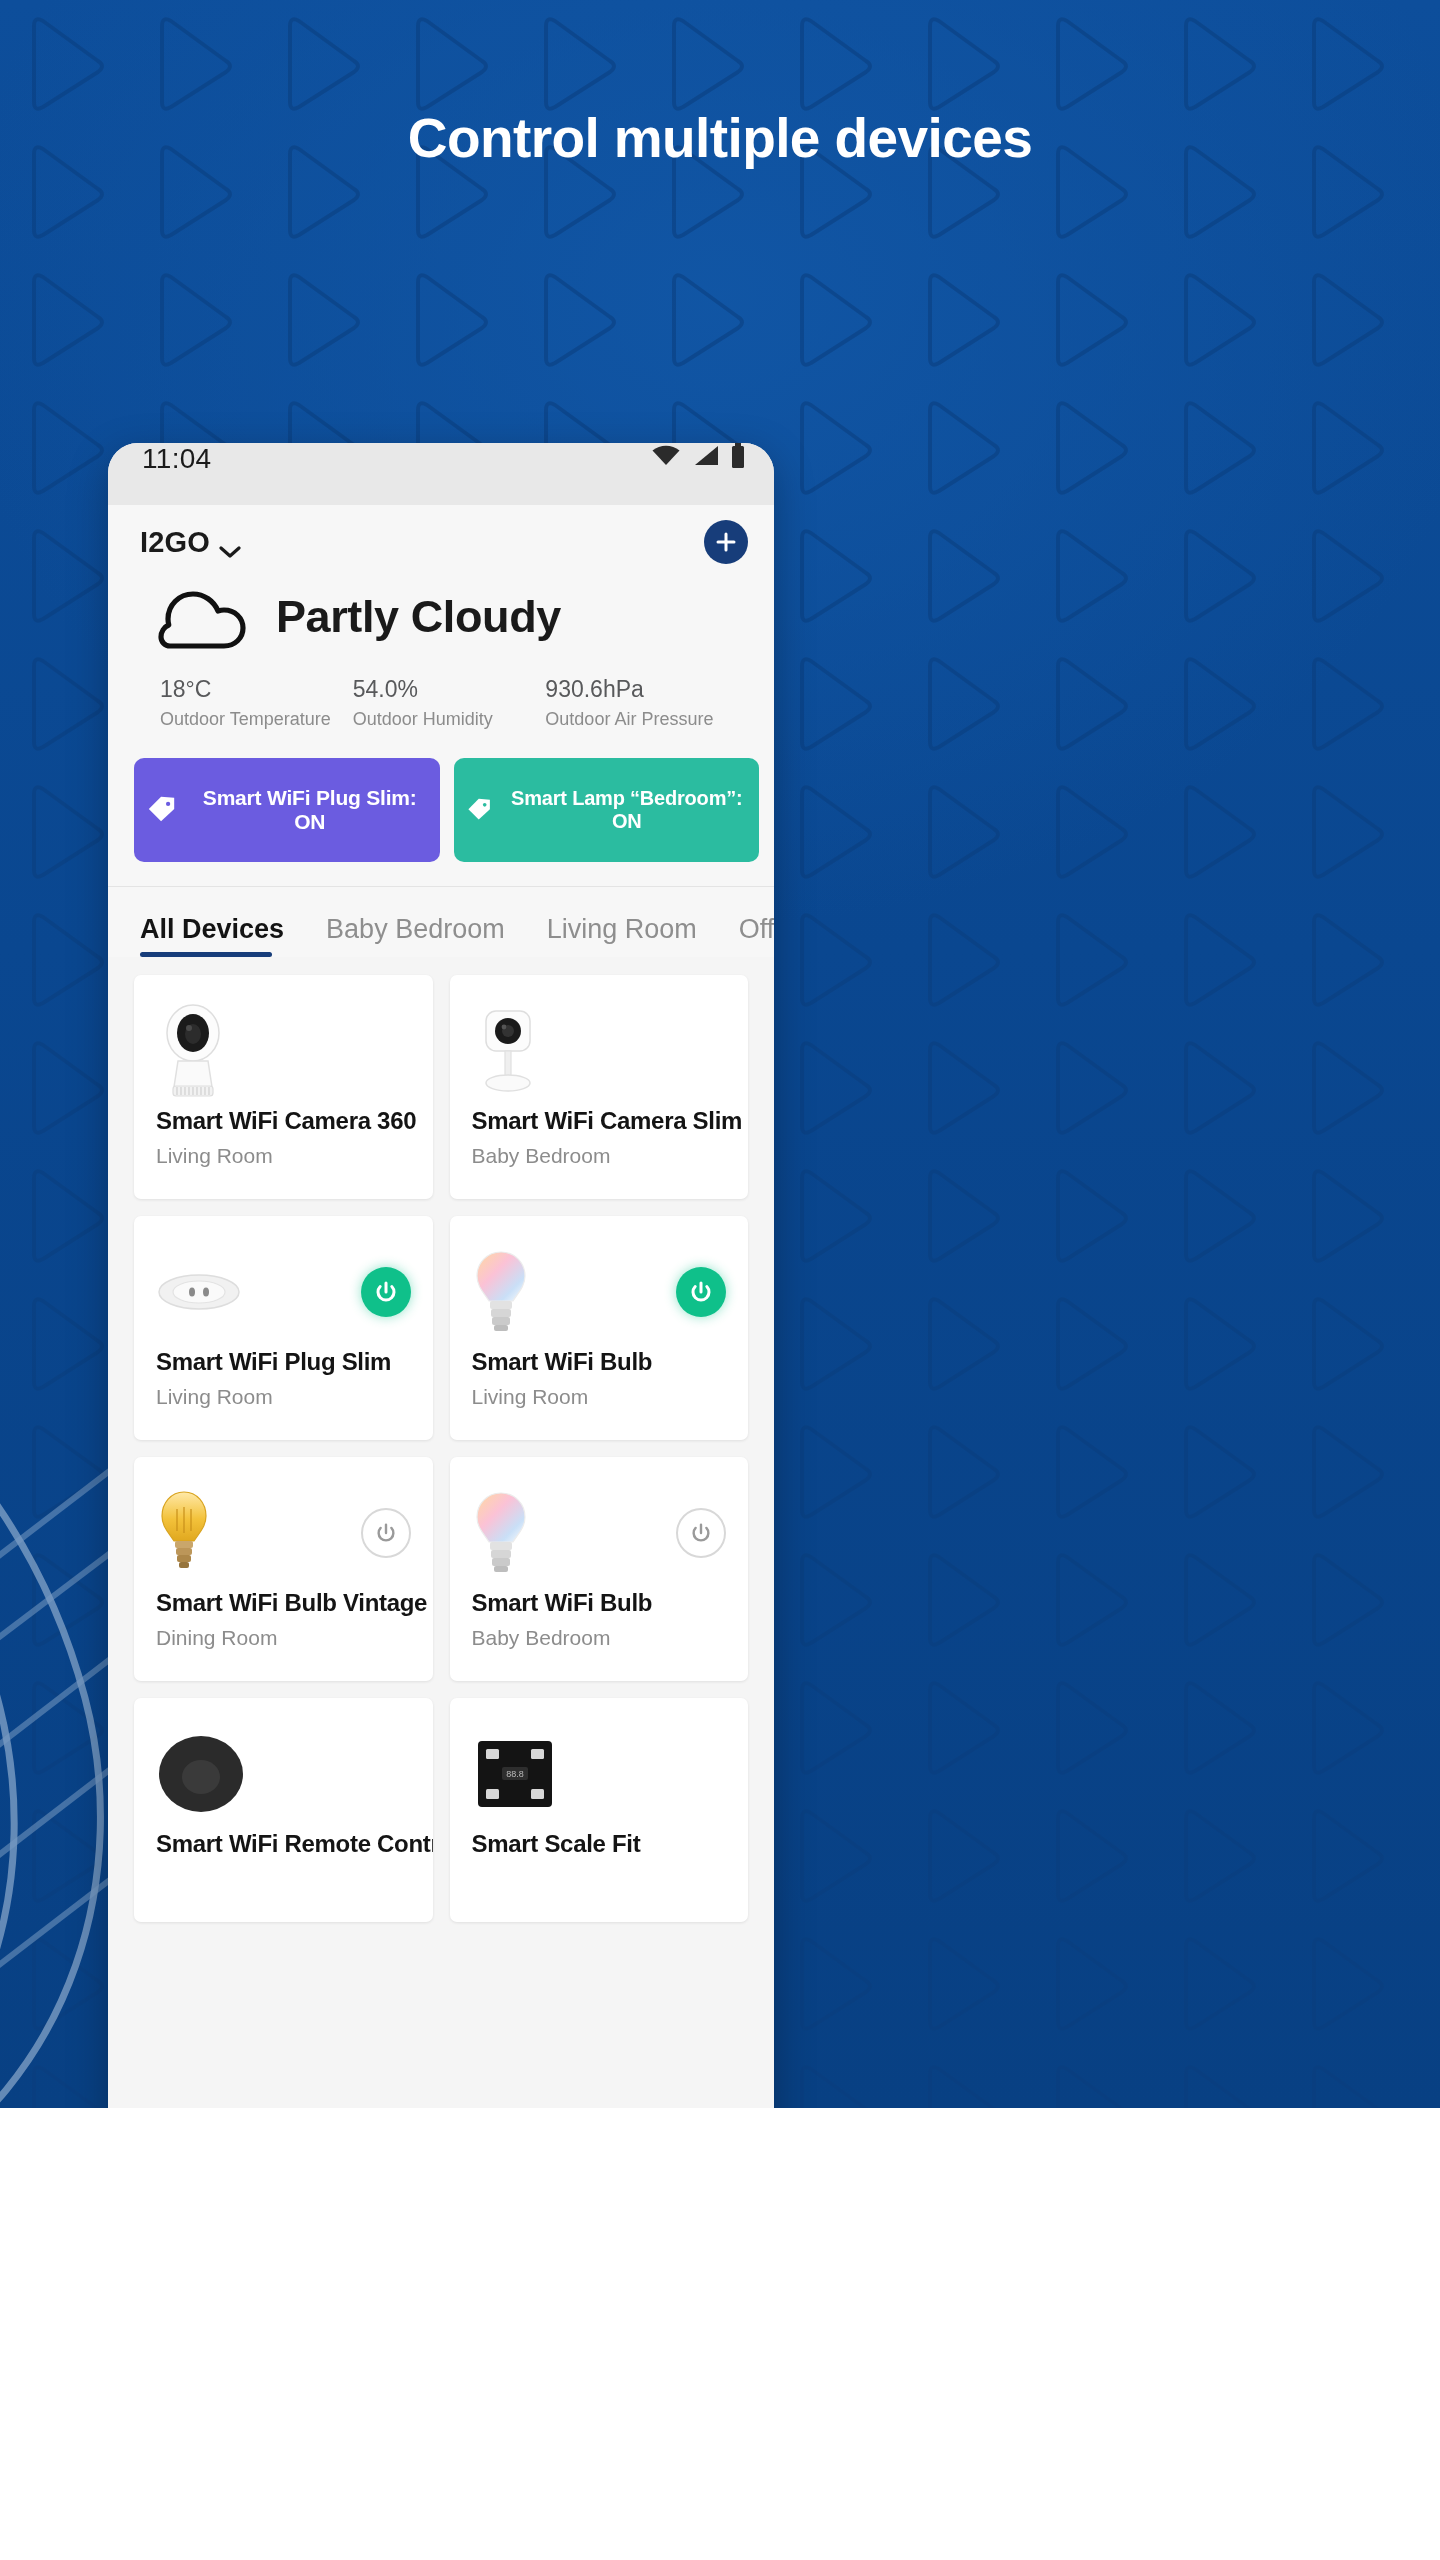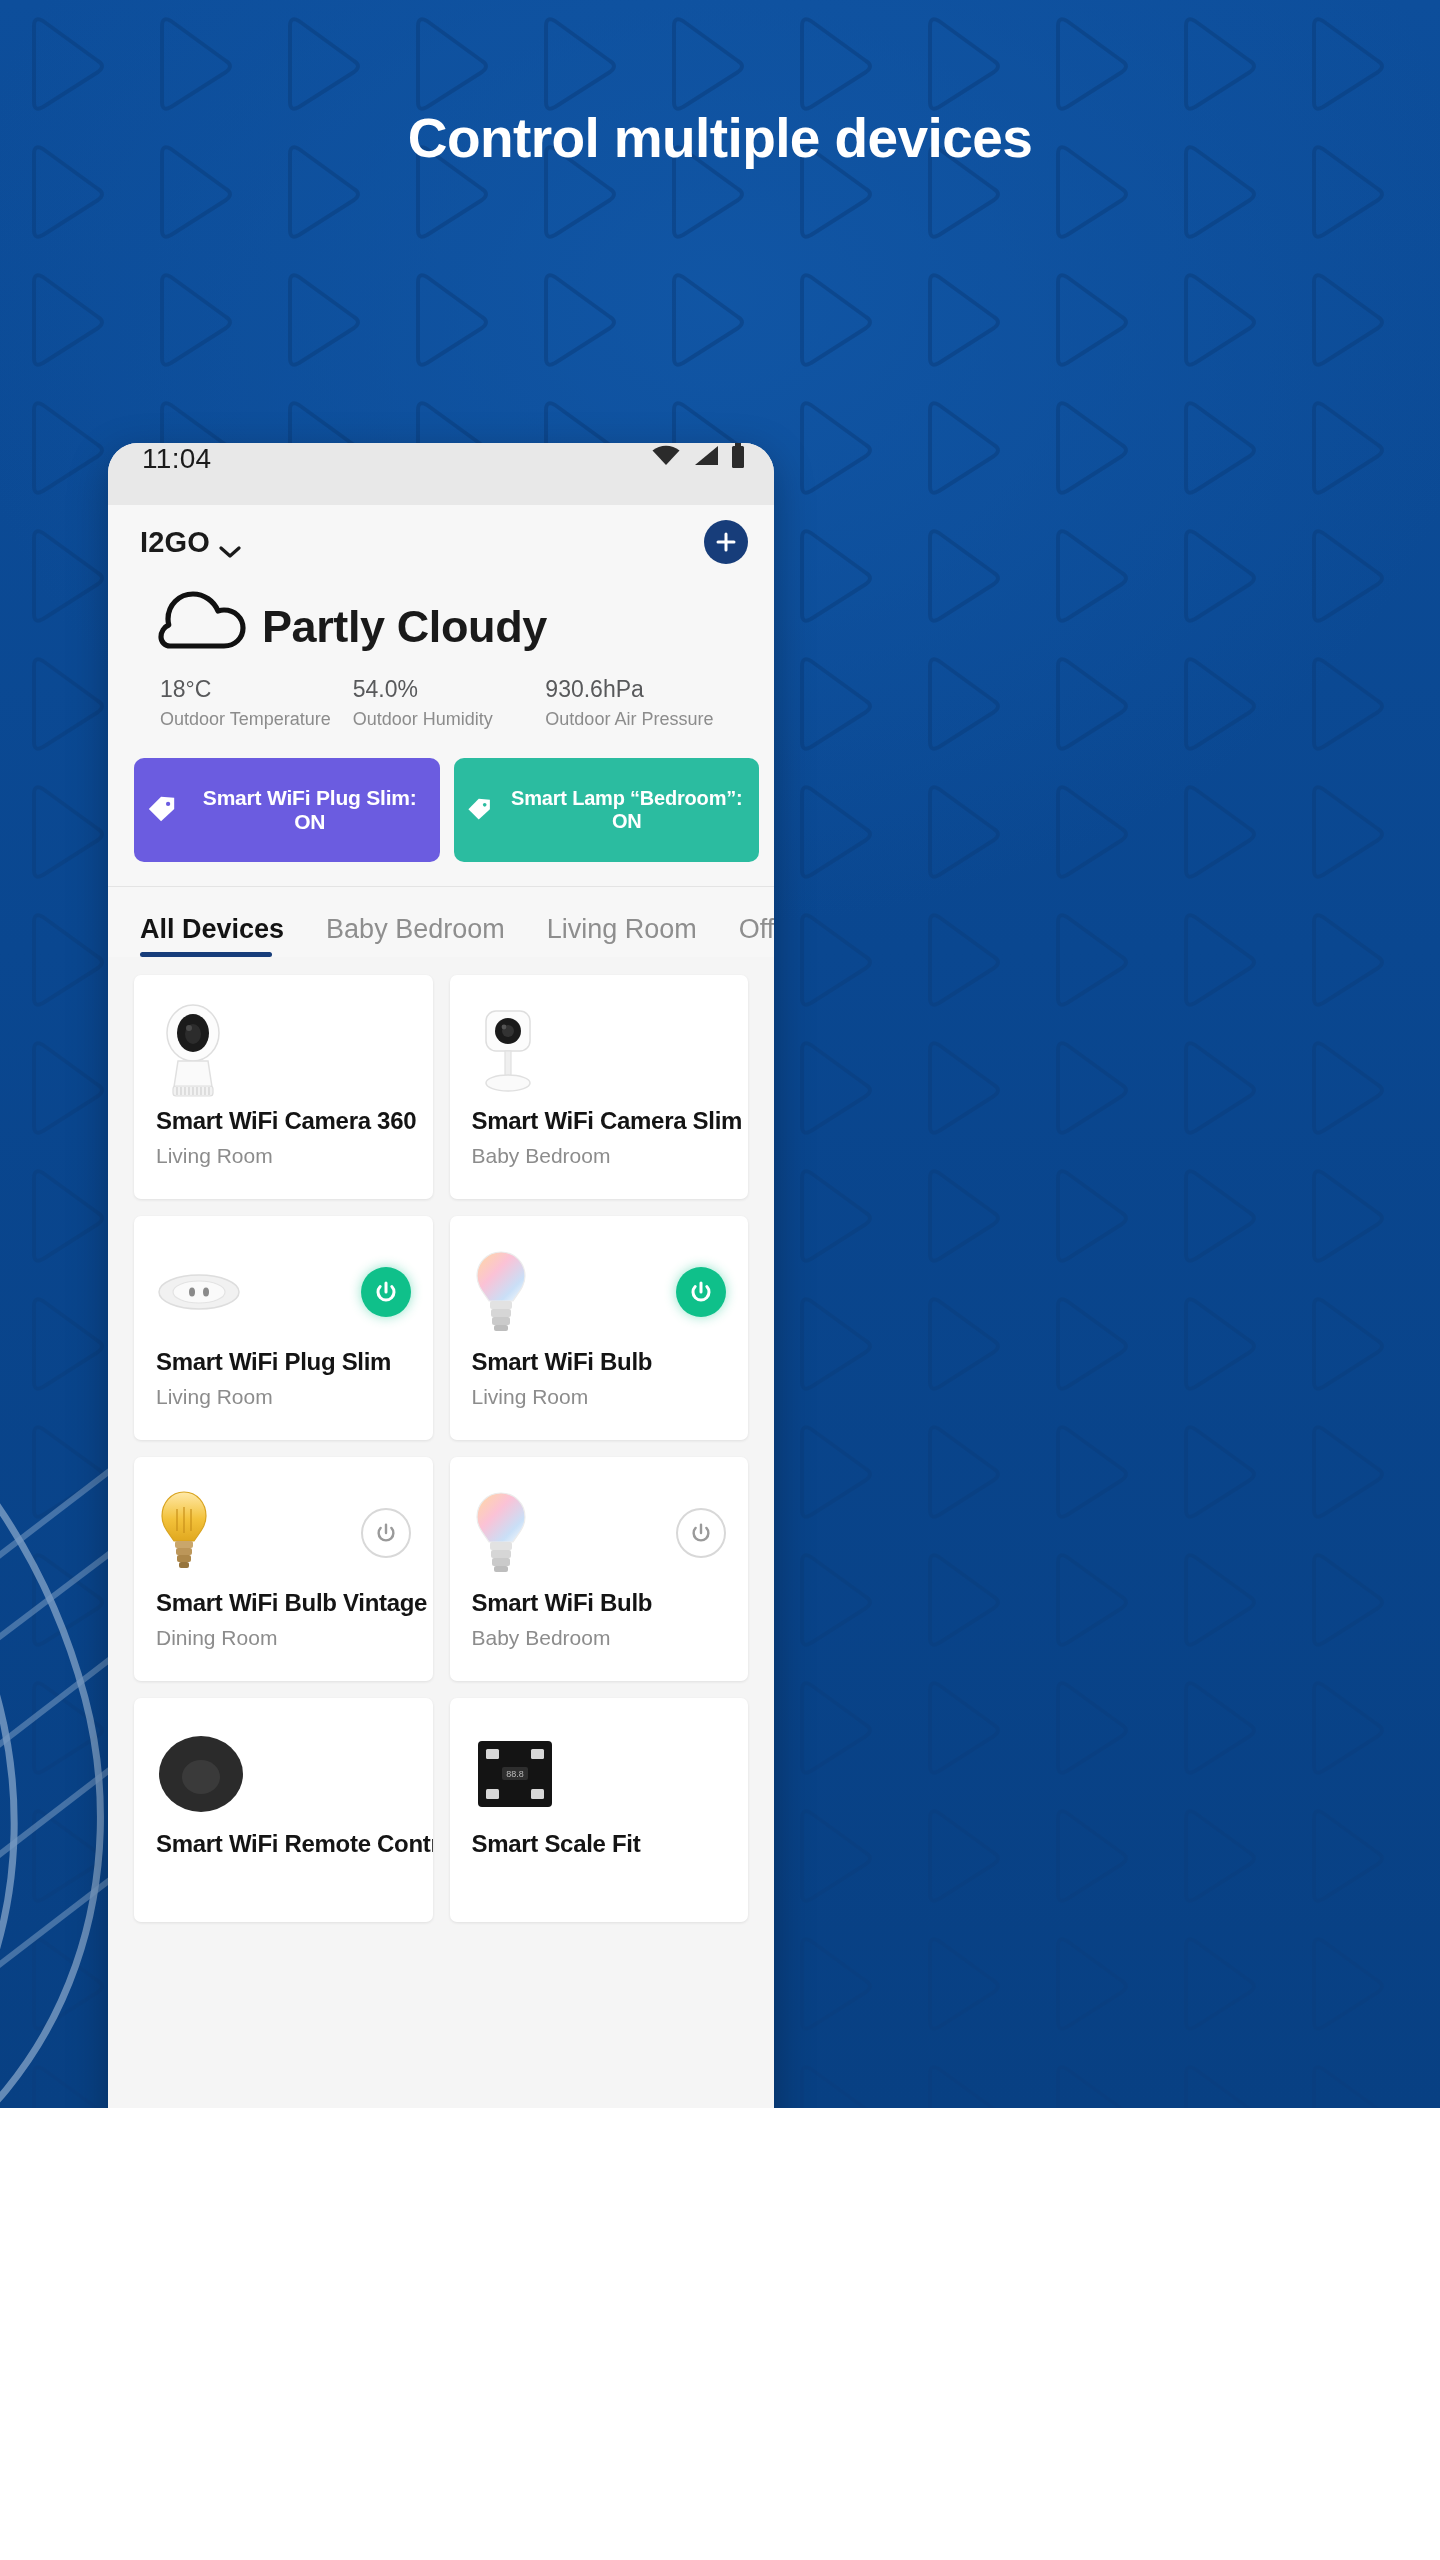--- a/index.html
+++ b/index.html
@@ -111,21 +111,21 @@
     background: #173D7A;
     display: flex; align-items: center; justify-content: center;
   }
 
   
   .weather {
     background: #F7F7F7;
     padding: 12px 36px 0 36px;
   }
   .weather-main {
-    display: flex; align-items: flex-end; gap: 12px;
+    display: flex; align-items: flex-start; gap: 26px;
     padding-left: 14px;
   }
   .weather-cond {
     font-size: 45px; font-weight: bold; color: #1a1a1a; letter-spacing: -0.4px;
   }
   .weather-stats {
     display: flex;
     margin-top: 22px;
     padding-left: 16px;
   }

